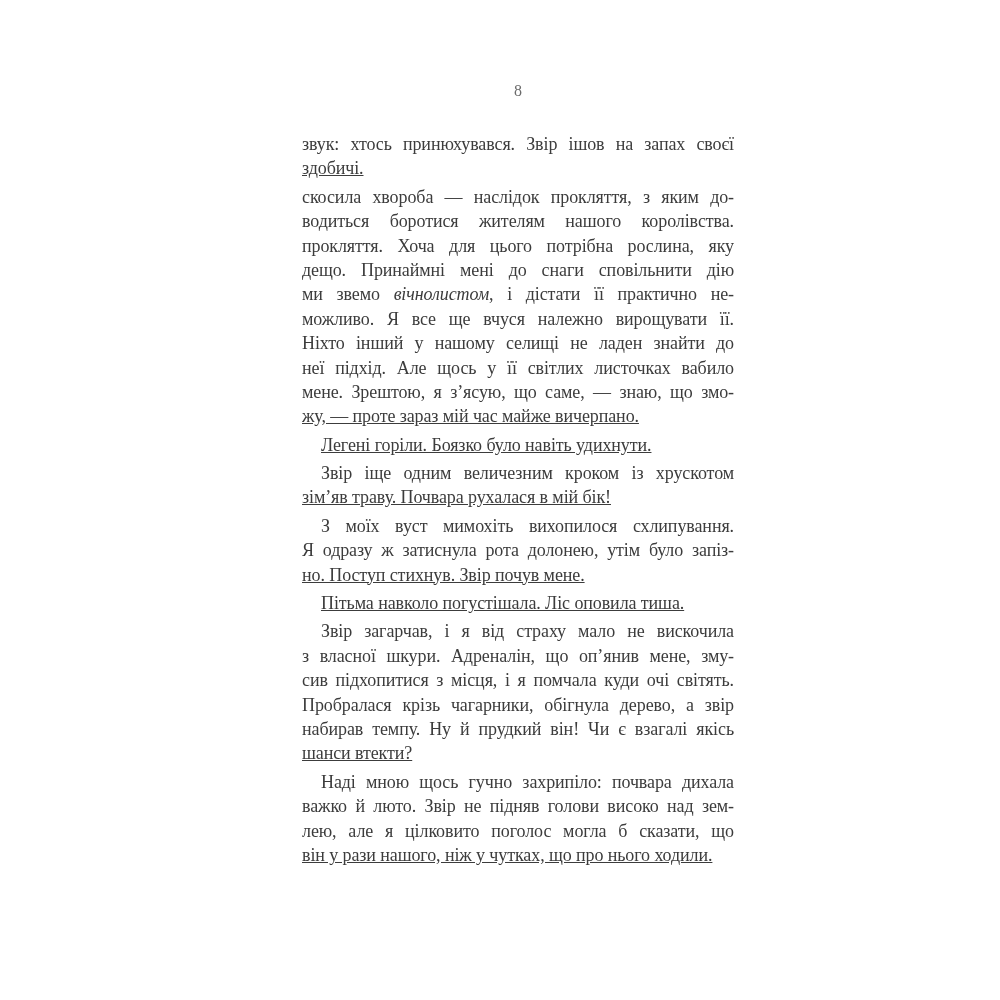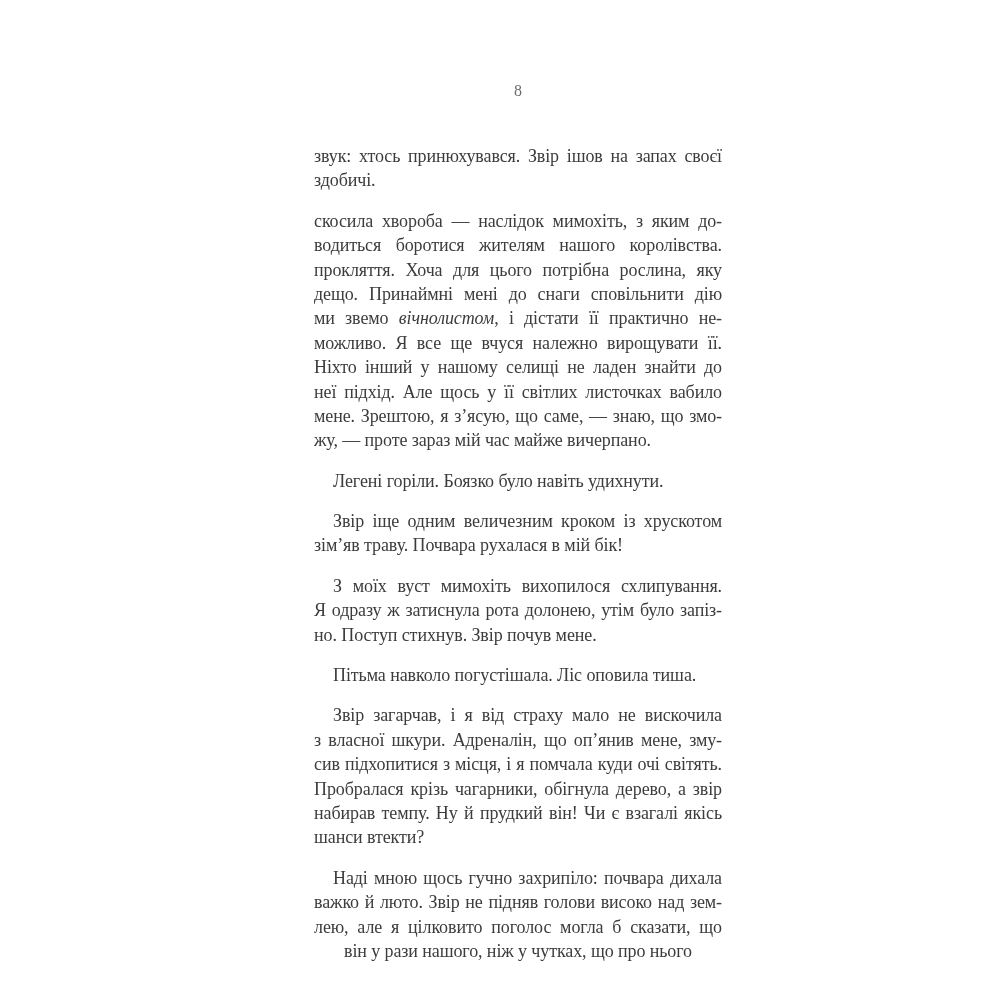--- a/index.html
+++ b/index.html
@@ -29,54 +29,55 @@
   .text-block {
     position: absolute;
     top: 128px;
     left: 298px;
     width: 440px;
     font-size: 18px;
     letter-spacing: -0.1px;
     font-kerning: normal;
   }
   .para {
-    margin: 16px;
+    margin: 4px;
     padding: 0;
   }
   .line {
     height: 24.4px;
     line-height: 24.4px;
     overflow: hidden;
     text-align: justify;
     text-align-last: justify;
     white-space: normal;
   }
   .line.last {
     text-align: center;
     text-align-last: left;
+    text-decoration: underline;
   }
   .line.indent {
     text-indent: 19px;
   }
   .line em {
     font-style: italic;
   }
 </style>
 </head>
 <body>
 
 <div class="sheet" style="background: rgb(255, 255, 255); color: rgb(60, 60, 60);">
   <div class="pageno" style="color: rgb(107, 107, 107);">8</div>
   <div class="text-block">
       <div class="para">
         <div class="line"><span>звук: хтось принюхувався. Звір ішов на запах своєї</span></div>
         <div class="line last"><span>здобичі.</span></div>
       </div>
       <div class="para">
-        <div class="line"><span>скосила хвороба — наслідок мимохіть, з яким до-</span></div>
+        <div class="line"><span>скосила хвороба — наслідок прокляття, з яким до-</span></div>
         <div class="line"><span>водиться боротися жителям нашого королівства.</span></div>
         <div class="line"><span>прокляття. Хоча для цього потрібна рослина, яку</span></div>
         <div class="line"><span>дещо. Принаймні мені до снаги сповільнити дію</span></div>
         <div class="line"><span>ми звемо </span><em>вічнолистом</em><span>, і дістати її практично не-</span></div>
         <div class="line"><span>можливо. Я все ще вчуся належно вирощувати її.</span></div>
         <div class="line"><span>Ніхто інший у нашому селищі не ладен знайти до</span></div>
         <div class="line"><span>неї підхід. Але щось у її світлих листочках вабило</span></div>
         <div class="line"><span>мене. Зрештою, я з’ясую, що саме, — знаю, що змо-</span></div>
         <div class="line last"><span>жу, — проте зараз мій час майже вичерпано.</span></div>
       </div>

